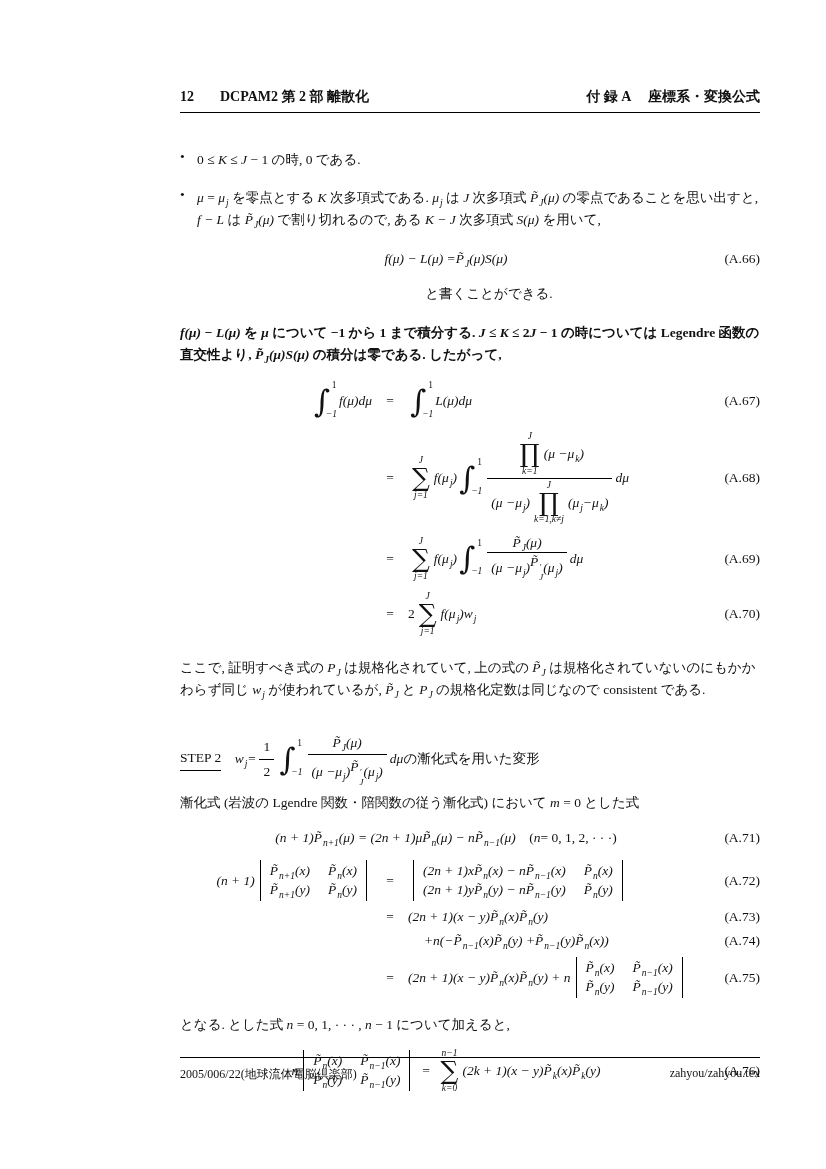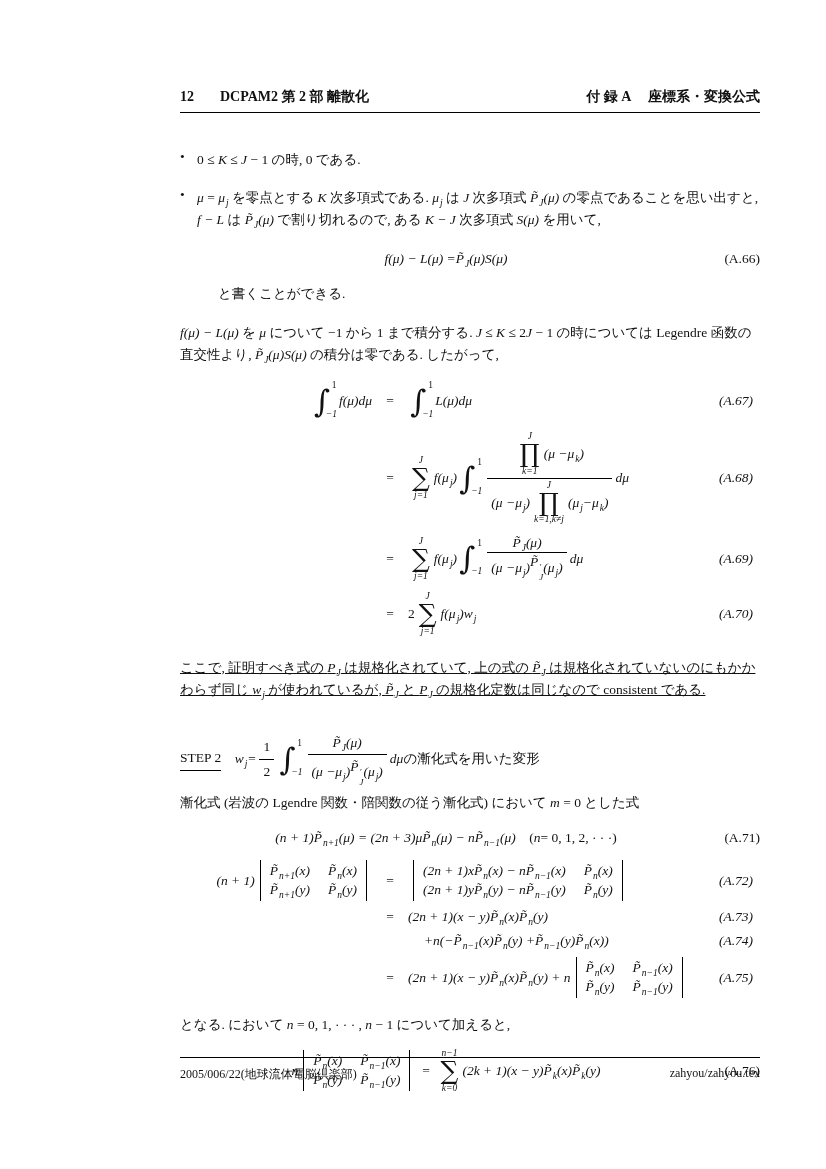--- a/index.html
+++ b/index.html
@@ -19,44 +19,44 @@
   
   .bullets { margin-top:36px; }
   .bitem { position:relative; padding-left:17px; }
   .bitem + .bitem { margin-top:16px; }
   .bmark { position:absolute; left:0; top:0; }
   .mline { display:block; line-height:1.62; }
 
   
   .para { line-height:1.62; }
   .indent { padding-left:38px; }
-  .p-kaku { margin:16px 0 18px 0; }
-  .p-integrate { margin:0 0 10px 0; }
-  .p-kokode { margin-top:20px;text-decoration:underline; }
+  .p-kaku { margin:16px 0 18px 0;text-align:center; }
+  .p-integrate { margin:0 0 10px 0;font-weight:bold; }
+  .p-kokode { margin-top:20px; }
   .p-step2 { margin-top:30px; display:flex; align-items:center; flex-wrap:wrap; }
   .p-recur { margin-top:4px; }
   .p-yori { margin:0 0 10px 0; }
   .p-tonaru { margin:16px 0 8px 0; }
 
   
   .eqrow { display:flex; align-items:center; }
   .eq-a66 { margin:20px 0 0 0; }
   .eq-a71 { margin:16px 0 12px 0; }
   .eq-a76 { margin:12px 0; }
   .eqc { flex:1; display:flex; justify-content:center; align-items:center; flex-wrap:nowrap; }
   .eqtag { min-width:48px; text-align:right; }
 
   
   .alblock { margin:14px 0; }
   .alrow { display:flex; align-items:center; }
   .alrow + .alrow { margin-top:8px; }
   .al-lhs { width:192px; display:flex; justify-content:flex-end; align-items:center; }
   .al-rel { width:36px; text-align:center; }
   .al-rhs { flex:1; display:flex; align-items:center; flex-wrap:nowrap; }
-  .al-tag { min-width:48px; text-align:center;font-style:italic; }
+  .al-tag { min-width:48px; text-align:right; }
 
   
   .mi { font-style:italic; }
   .mr { font-style:normal; }
   .mu { border-bottom:1px solid #000; padding-bottom:1px; }
   .msb { white-space:nowrap; }
   .msb .b { font-style:italic; }
   .msub { font-size:9.5px; font-style:italic; position:relative; top:4px; margin-left:1px; }
   .sscol { display:inline-flex; flex-direction:column; align-items:flex-start;
            font-size:9px; line-height:1.05; font-style:italic; vertical-align:-4px; margin-left:1px; }
@@ -299,21 +299,21 @@
         </span>
         <span class="mi">dμ</span>
         <span class="mr"> の漸化式を用いた変形</span>
       </div>
     <div class="para mline p-recur"><span class="mr">漸化式 (岩波の Lgendre 関数・陪関数の従う漸化式) において </span><span class="mi">m</span><span class="mr"> = 0 とした式</span></div>
 
     <div class="eqrow eq-a71">
       <div class="eqc">
           <span class="mi">(n + 1)</span>
           <span class="msb"><span class="b">P̃</span><span class="msub">n+1</span></span>
-          <span class="mi">(μ) = (2n + 3)μ</span>
+          <span class="mi">(μ) = (2n + 1)μ</span>
           <span class="msb"><span class="b">P̃</span><span class="msub">n</span></span>
           <span class="mi">(μ) − n</span>
           <span class="msb"><span class="b">P̃</span><span class="msub">n−1</span></span>
           <span class="mi">(μ)</span>
           <span class="mr"> (</span>
           <span class="mi">n</span>
           <span class="mr"> = 0, 1, 2, · · ·)</span>
         </div>
       <div class="eqtag">(A.71)</div>
     </div>
@@ -430,21 +430,21 @@
                   <span class="msb"><span class="b">P̃</span><span class="msub">n−1</span></span>
                   <span class="mi">(y)</span>
                 </span>
               </span>
             </span>
           </span>
           <span class="al-tag">(A.75)</span>
         </div>
       </div>
 
-    <div class="para mline p-tonaru"><span class="mr">となる. において </span><span class="mi">n</span><span class="mr"> = 0, 1, · · · , </span><span class="mi">n</span><span class="mr"> − 1 について加えると,</span></div>
+    <div class="para mline p-tonaru"><span class="mr">となる. とした式 </span><span class="mi">n</span><span class="mr"> = 0, 1, · · · , </span><span class="mi">n</span><span class="mr"> − 1 について加えると,</span></div>
 
     <div class="eqrow eq-a76">
       <div class="eqc">
           <span class="mi">n</span>
           <span class="det">
             <span class="dgrid">
               <span class="dcell">
                 <span class="msb"><span class="b">P̃</span><span class="msub">n</span></span>
                 <span class="mi">(x)</span>
               </span>

